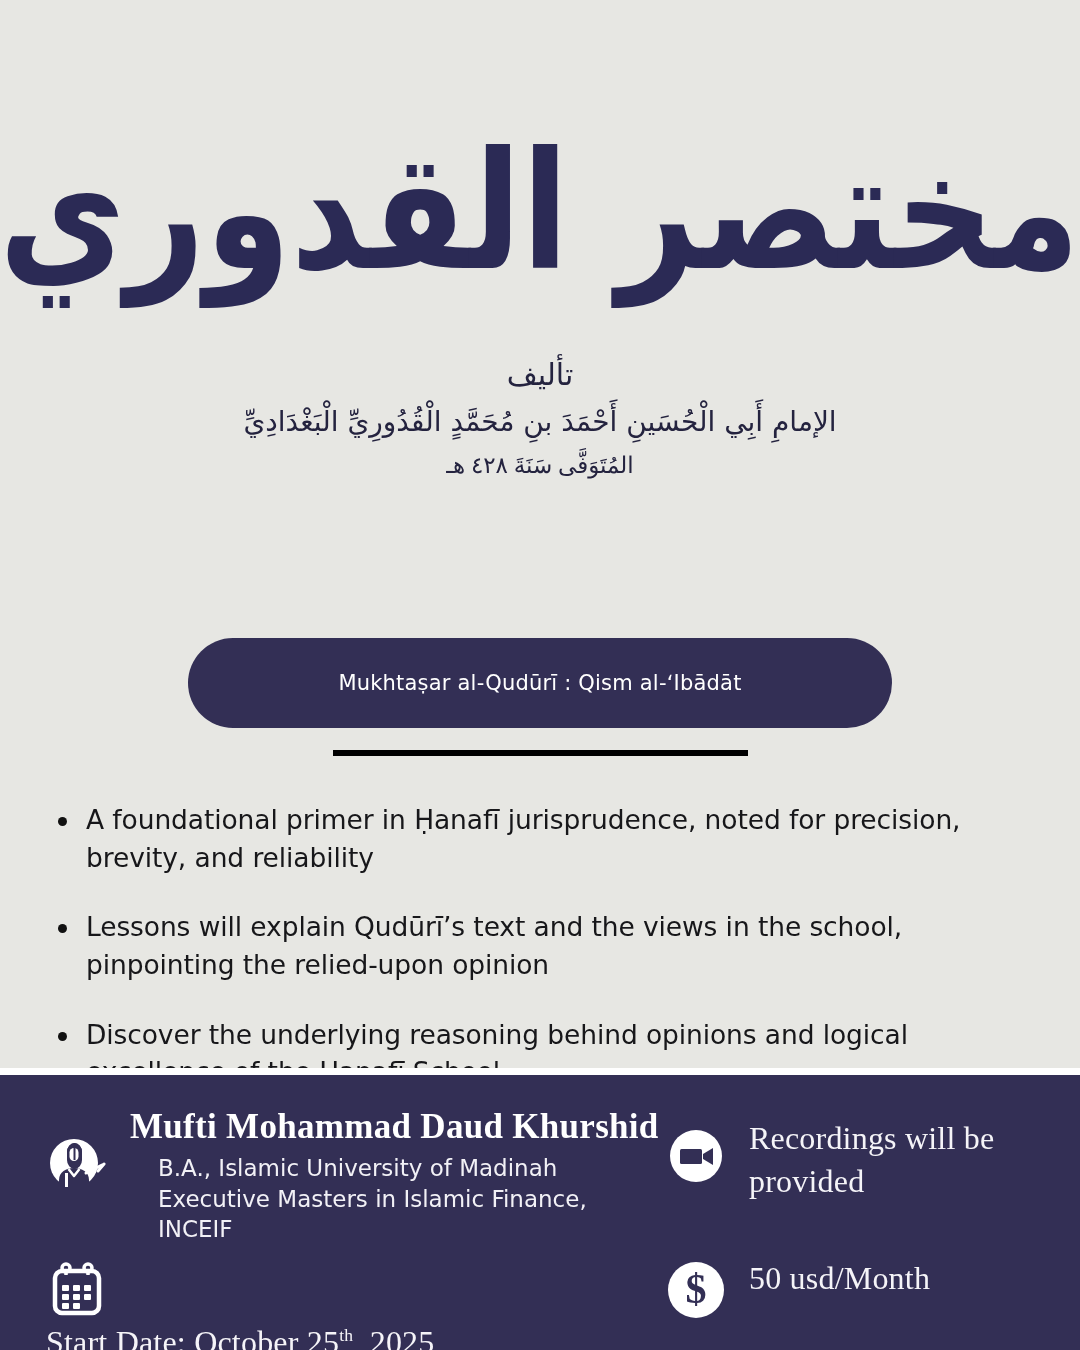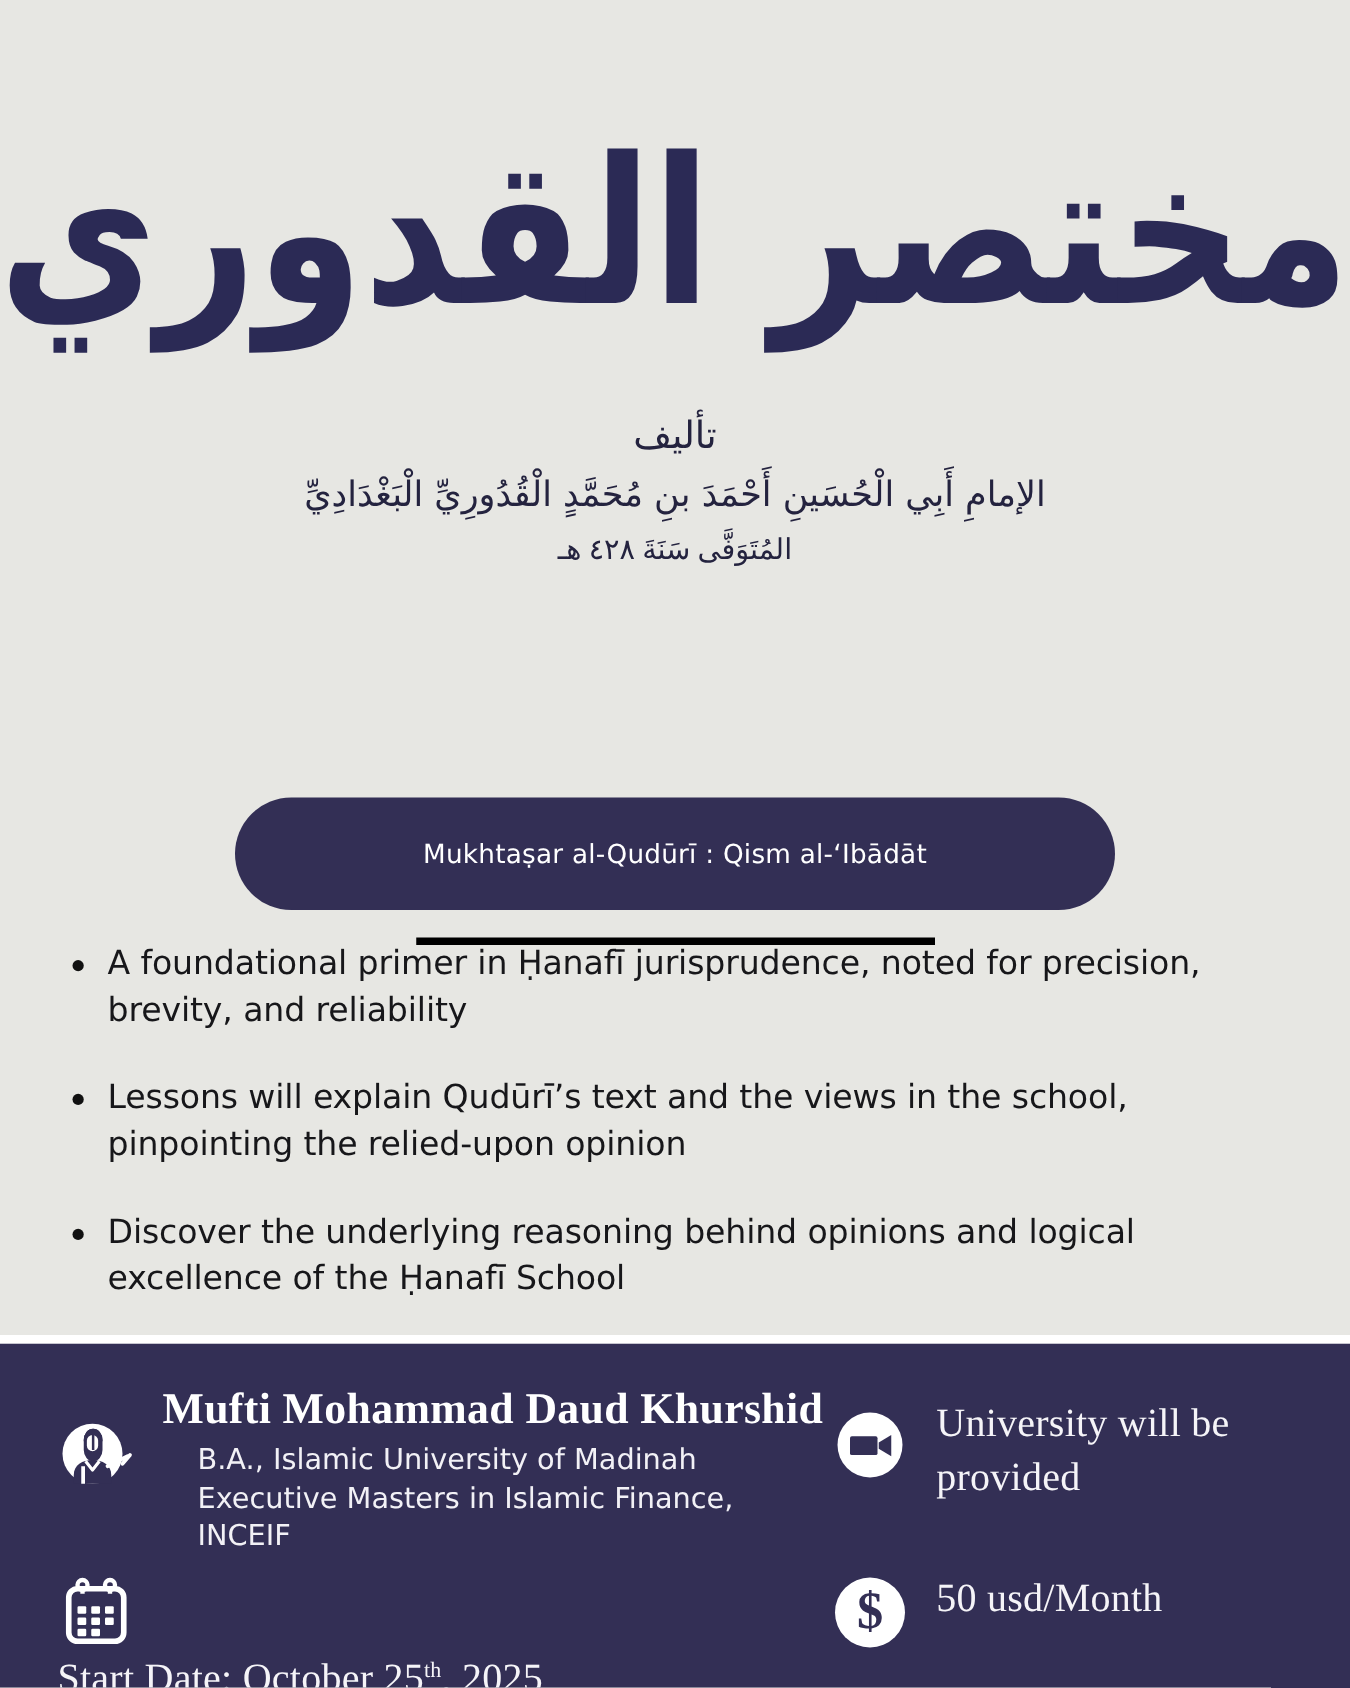--- a/index.html
+++ b/index.html
@@ -28,21 +28,21 @@
   
   .top-area {
     flex: 0 0 1068px;
     position: relative;
     background: #e7e7e3;
     padding-top: 0;
   }
 
   .calligraphy-block {
     text-align: center;
-    padding-top: 92px;
+    padding-top: 118px;
   }
 
   .calligraphy-main {
     font-family: "DejaVu Sans", sans-serif;
     direction: rtl;
     color: #2b2a55;
     font-size: 138px;
     line-height: 1.38;
     letter-spacing: -2px;
     font-weight: 700;
@@ -113,21 +113,21 @@
     top: 750px;
     width: 415px;
     height: 6px;
     background: #000000;
   }
 
   
   .bullets {
     position: absolute;
     left: 58px;
-    top: 752px;
+    top: 801px;
     width: 1000px;
   }
 
   .bullet-item {
     display: flex;
     align-items: flex-start;
     margin-bottom: 32px;
   }
 
   .bullet-dot {
@@ -319,21 +319,21 @@
     </div>
 
     <div class="footer-row f-recording">
       <div class="icon-slot">
         <svg width="56" height="56" viewBox="0 0 56 56" aria-hidden="true">
           <circle cx="28" cy="28" r="26" fill="#ffffff"></circle>
           <rect x="12" y="21" width="22" height="15" rx="1.5" fill="#332f55"></rect>
           <path d="M35 26 L45 20 v17 l-10 -6 z" fill="#332f55"></path>
         </svg>
       </div>
-      <div class="serif-line two-line">University will be provided</div>
+      <div class="serif-line two-line">Recordings will be provided</div>
     </div>
 
     <div class="footer-row f-date">
       <div class="icon-slot">
         <svg width="58" height="58" viewBox="0 0 58 58" aria-hidden="true">
           <rect x="7" y="10" width="44" height="42" rx="7" fill="none" stroke="#ffffff" stroke-width="4.5"></rect>
           <circle cx="18" cy="7" r="4" fill="none" stroke="#ffffff" stroke-width="3.5"></circle>
           <circle cx="40" cy="7" r="4" fill="none" stroke="#ffffff" stroke-width="3.5"></circle>
           <path d="M18 9 v5 M40 9 v5" stroke="#ffffff" stroke-width="3.5"></path>
           <g fill="#ffffff">

